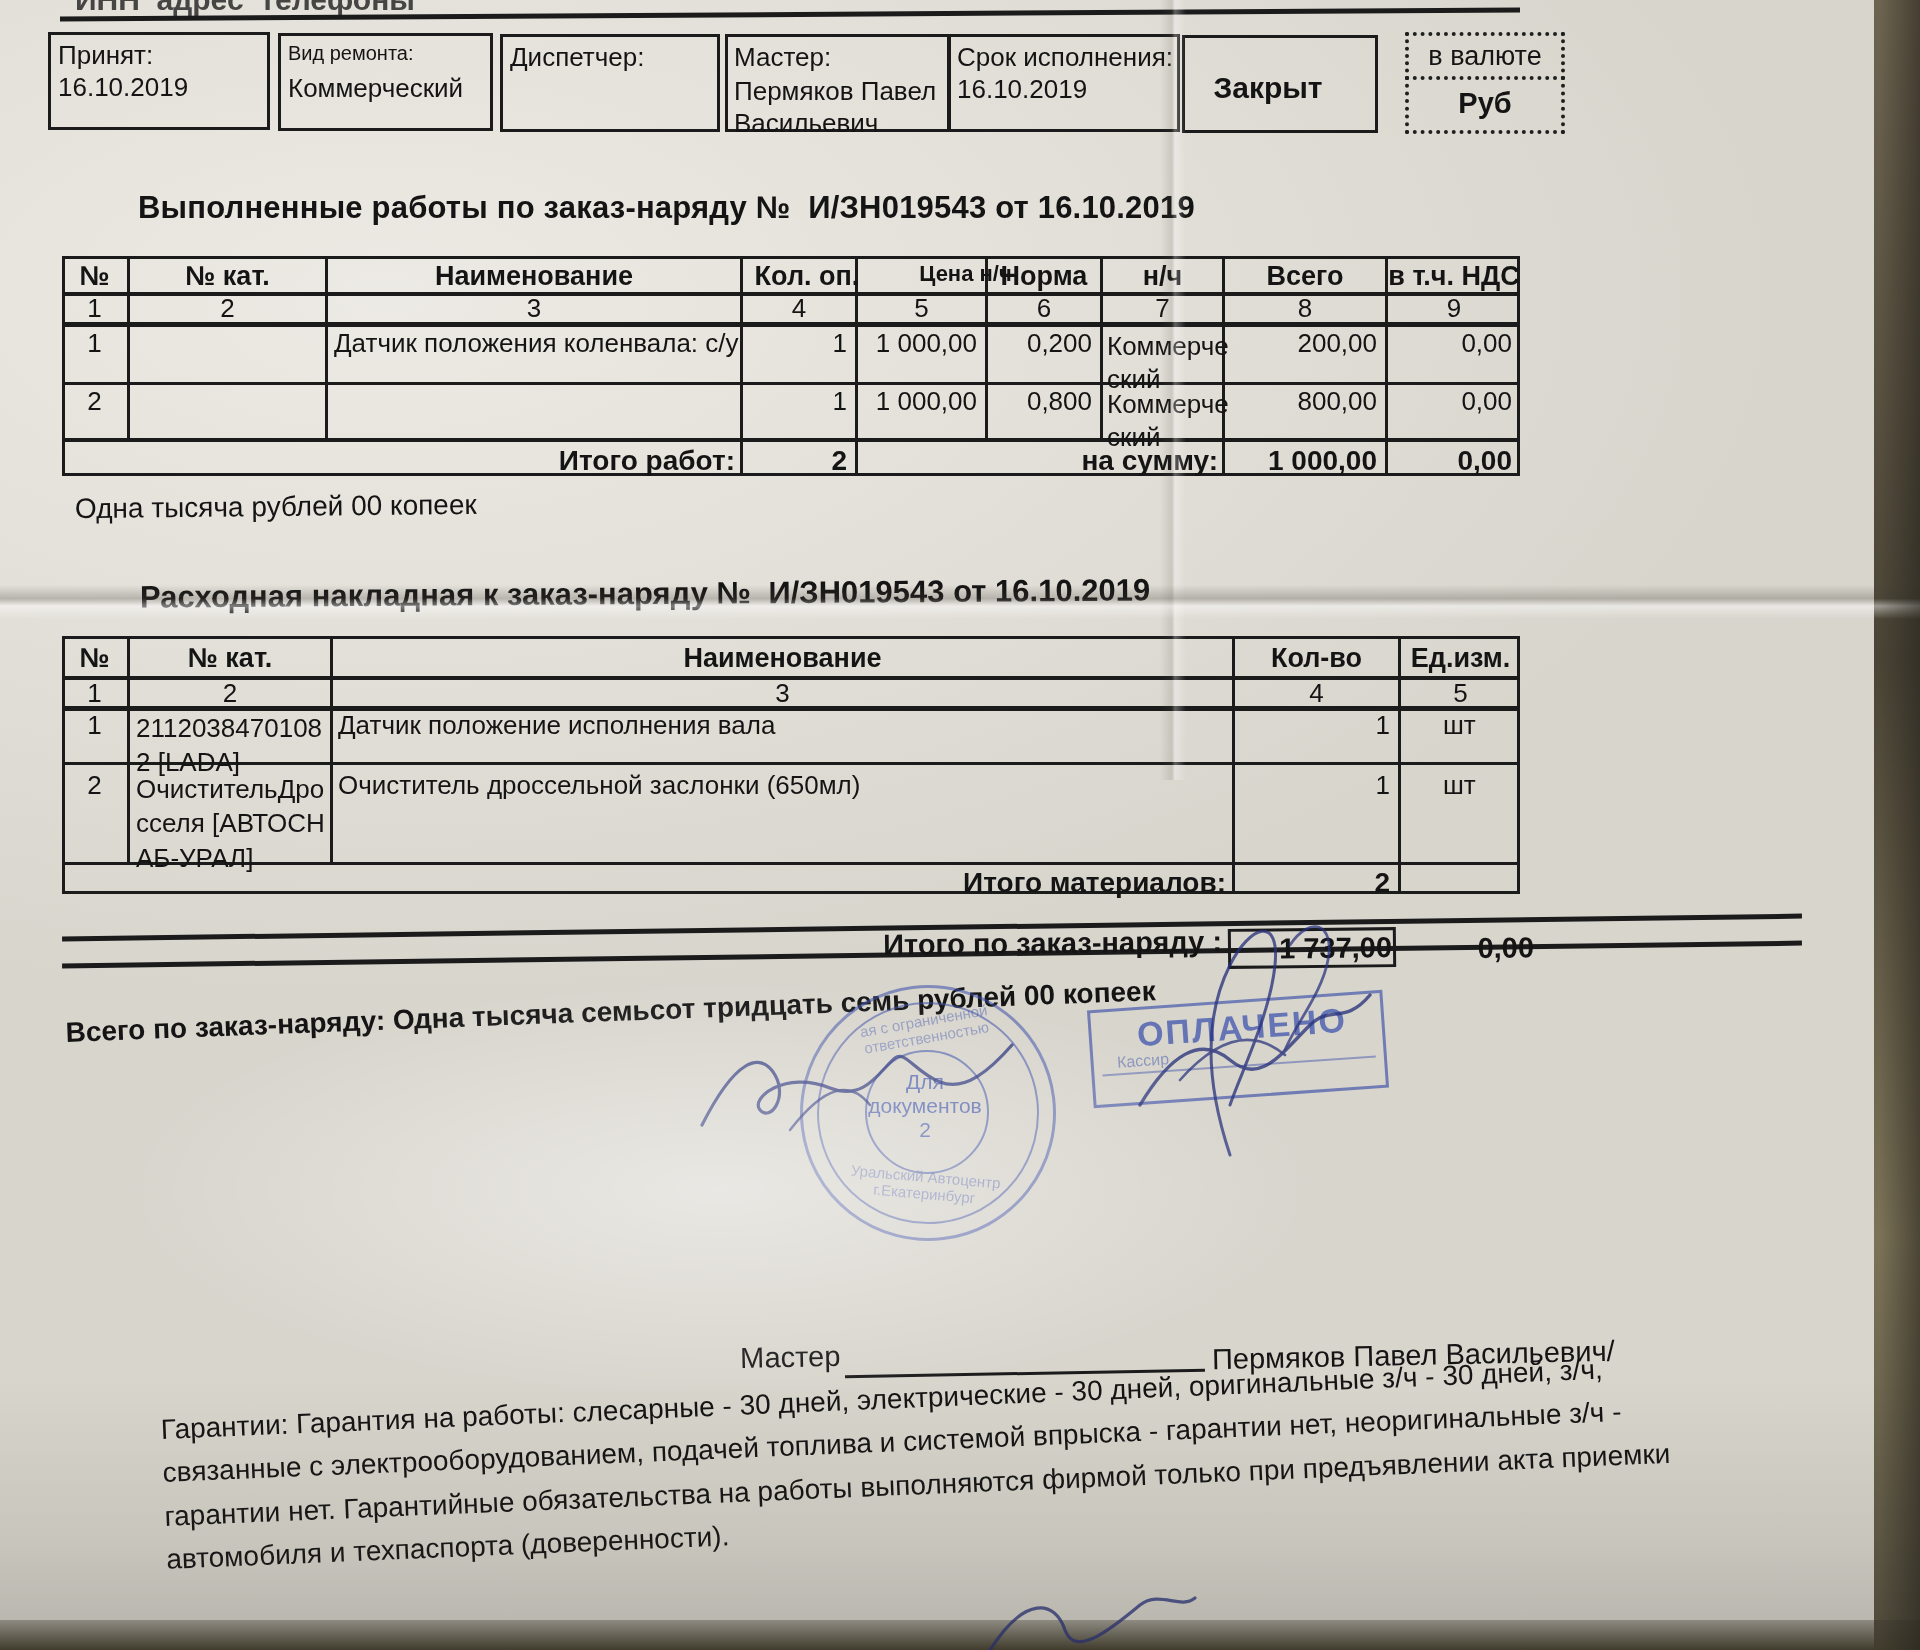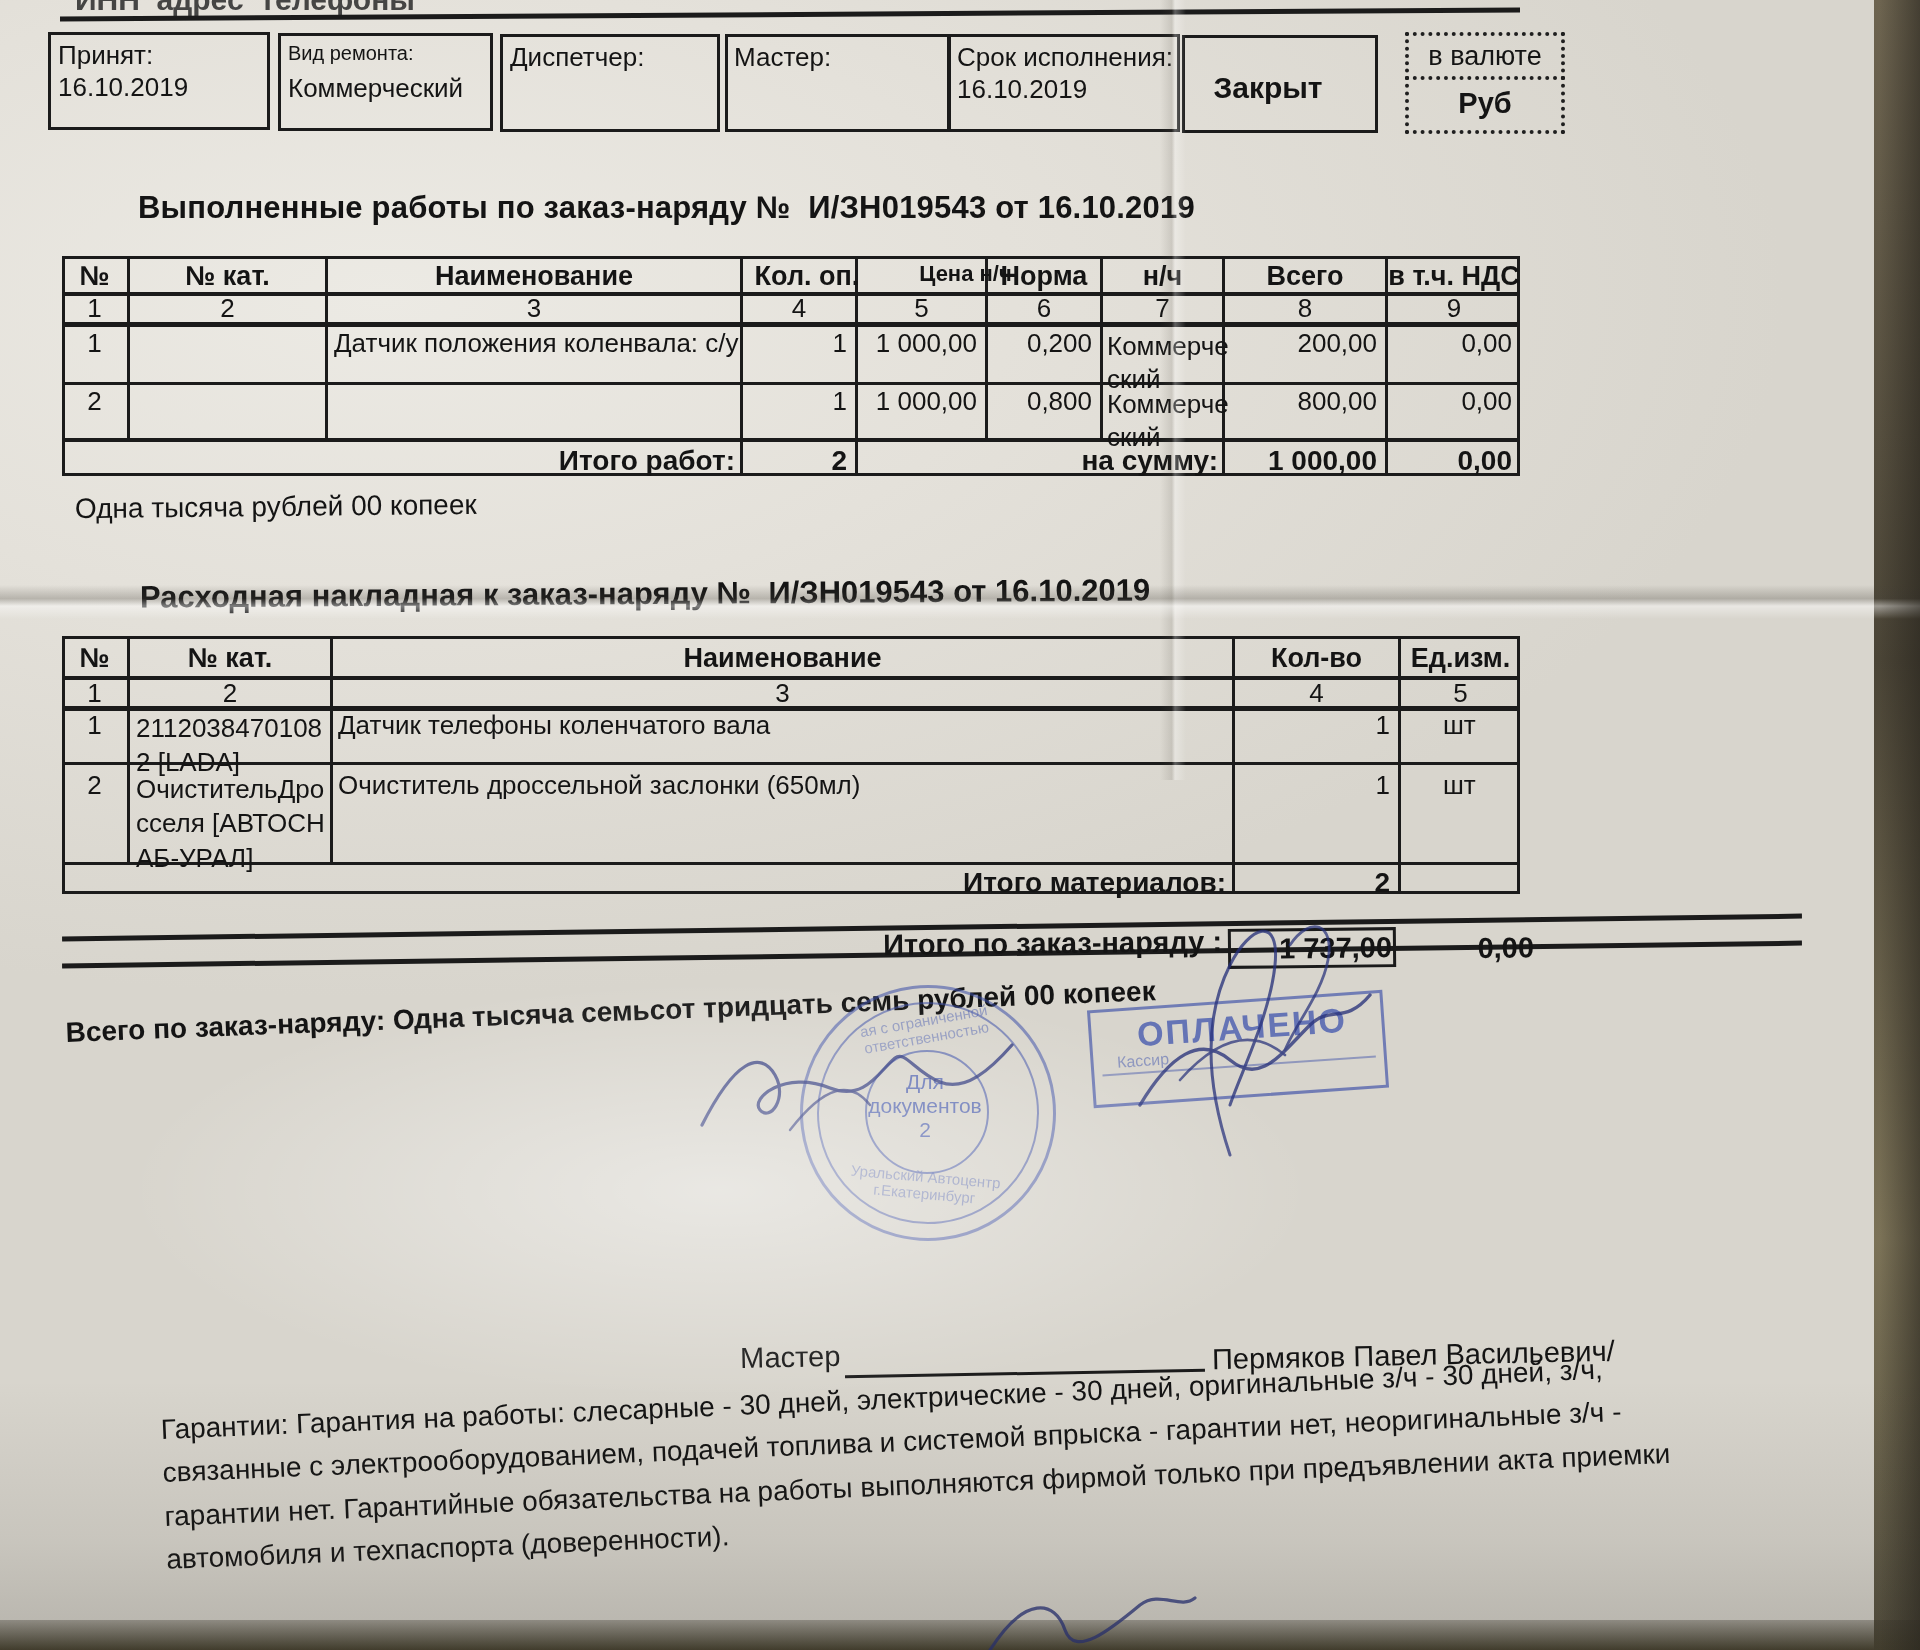--- a/index.html
+++ b/index.html
@@ -90,20 +90,22 @@
   <div class="box" style="left:278px;top:33px;width:215px;height:98px;"></div>
   <div class="t" style="left:288px;top:43px;font-size:20px;">Вид ремонта:</div>
   <div class="t" style="left:288px;top:75px;font-size:26px;">Коммерческий</div>
 
   <div class="box" style="left:500px;top:34px;width:220px;height:98px;"></div>
   <div class="t" style="left:510px;top:44px;font-size:26px;">Диспетчер:</div>
   <div class="t" style="left:510px;top:76px;font-size:26px;"></div>
 
   <div class="box" style="left:725px;top:34px;width:225px;height:98px;"></div>
   <div class="t" style="left:734px;top:44px;font-size:26px;">Мастер:</div>
+  <div class="t" style="left:734px;top:76px;font-size:26px;line-height:1.22;">Пермяков Павел
+Васильевич</div>
 
   <div class="box" style="left:948px;top:34px;width:232px;height:98px;"></div>
   <div class="t" style="left:957px;top:44px;font-size:26px;">Срок исполнения:</div>
   <div class="t" style="left:957px;top:76px;font-size:26px;">16.10.2019</div>
 
   <div class="box" style="left:1182px;top:35px;width:196px;height:98px;"></div>
   <div class="t b c" style="left:1182px;top:72px;width:172px;font-size:30px;">Закрыт</div>
 
   <div class="dotbox" style="left:1405px;top:32px;width:160px;height:48px;"></div>
   <div class="t c" style="left:1405px;top:42px;width:160px;font-size:27px;">в валюте</div>
@@ -195,21 +197,21 @@
   <div class="t b c" style="left:1401px;top:644px;width:119px;font-size:27px;">Ед.изм.</div>
 
   <div class="t c" style="left:62px;top:680px;width:65px;font-size:26px;">1</div>
   <div class="t c" style="left:130px;top:680px;width:200px;font-size:26px;">2</div>
   <div class="t c" style="left:333px;top:680px;width:899px;font-size:26px;">3</div>
   <div class="t c" style="left:1235px;top:680px;width:163px;font-size:26px;">4</div>
   <div class="t c" style="left:1401px;top:680px;width:119px;font-size:26px;">5</div>
 
   <div class="t c" style="left:62px;top:712px;width:65px;font-size:26px;">1</div>
   <div class="t" style="left:136px;top:712px;width:192px;font-size:26px;white-space:normal;line-height:1.3;word-break:break-all;">21120384701082 [LADA]</div>
-  <div class="t" style="left:338px;top:712px;font-size:26px;">Датчик телефоны коленчатого вала</div>
+  <div class="t" style="left:338px;top:712px;font-size:26px;">Датчик положение исполнения вала</div>
   <div class="t r" style="left:1235px;top:712px;width:155px;font-size:26px;">1</div>
   <div class="t" style="left:1443px;top:712px;font-size:26px;">шт</div>
 
   <div class="t c" style="left:62px;top:772px;width:65px;font-size:26px;">2</div>
   <div class="t" style="left:136px;top:772px;width:190px;font-size:26px;white-space:normal;line-height:1.32;word-break:break-all;">ОчистительДросселя [АВТОСНАБ-УРАЛ]</div>
   <div class="t" style="left:338px;top:772px;font-size:26px;">Очиститель дроссельной заслонки (650мл)</div>
   <div class="t r" style="left:1235px;top:772px;width:155px;font-size:26px;">1</div>
   <div class="t" style="left:1443px;top:772px;font-size:26px;">шт</div>
 
   <div class="t b r" style="left:860px;top:868px;width:366px;font-size:28px;">Итого материалов:</div>

